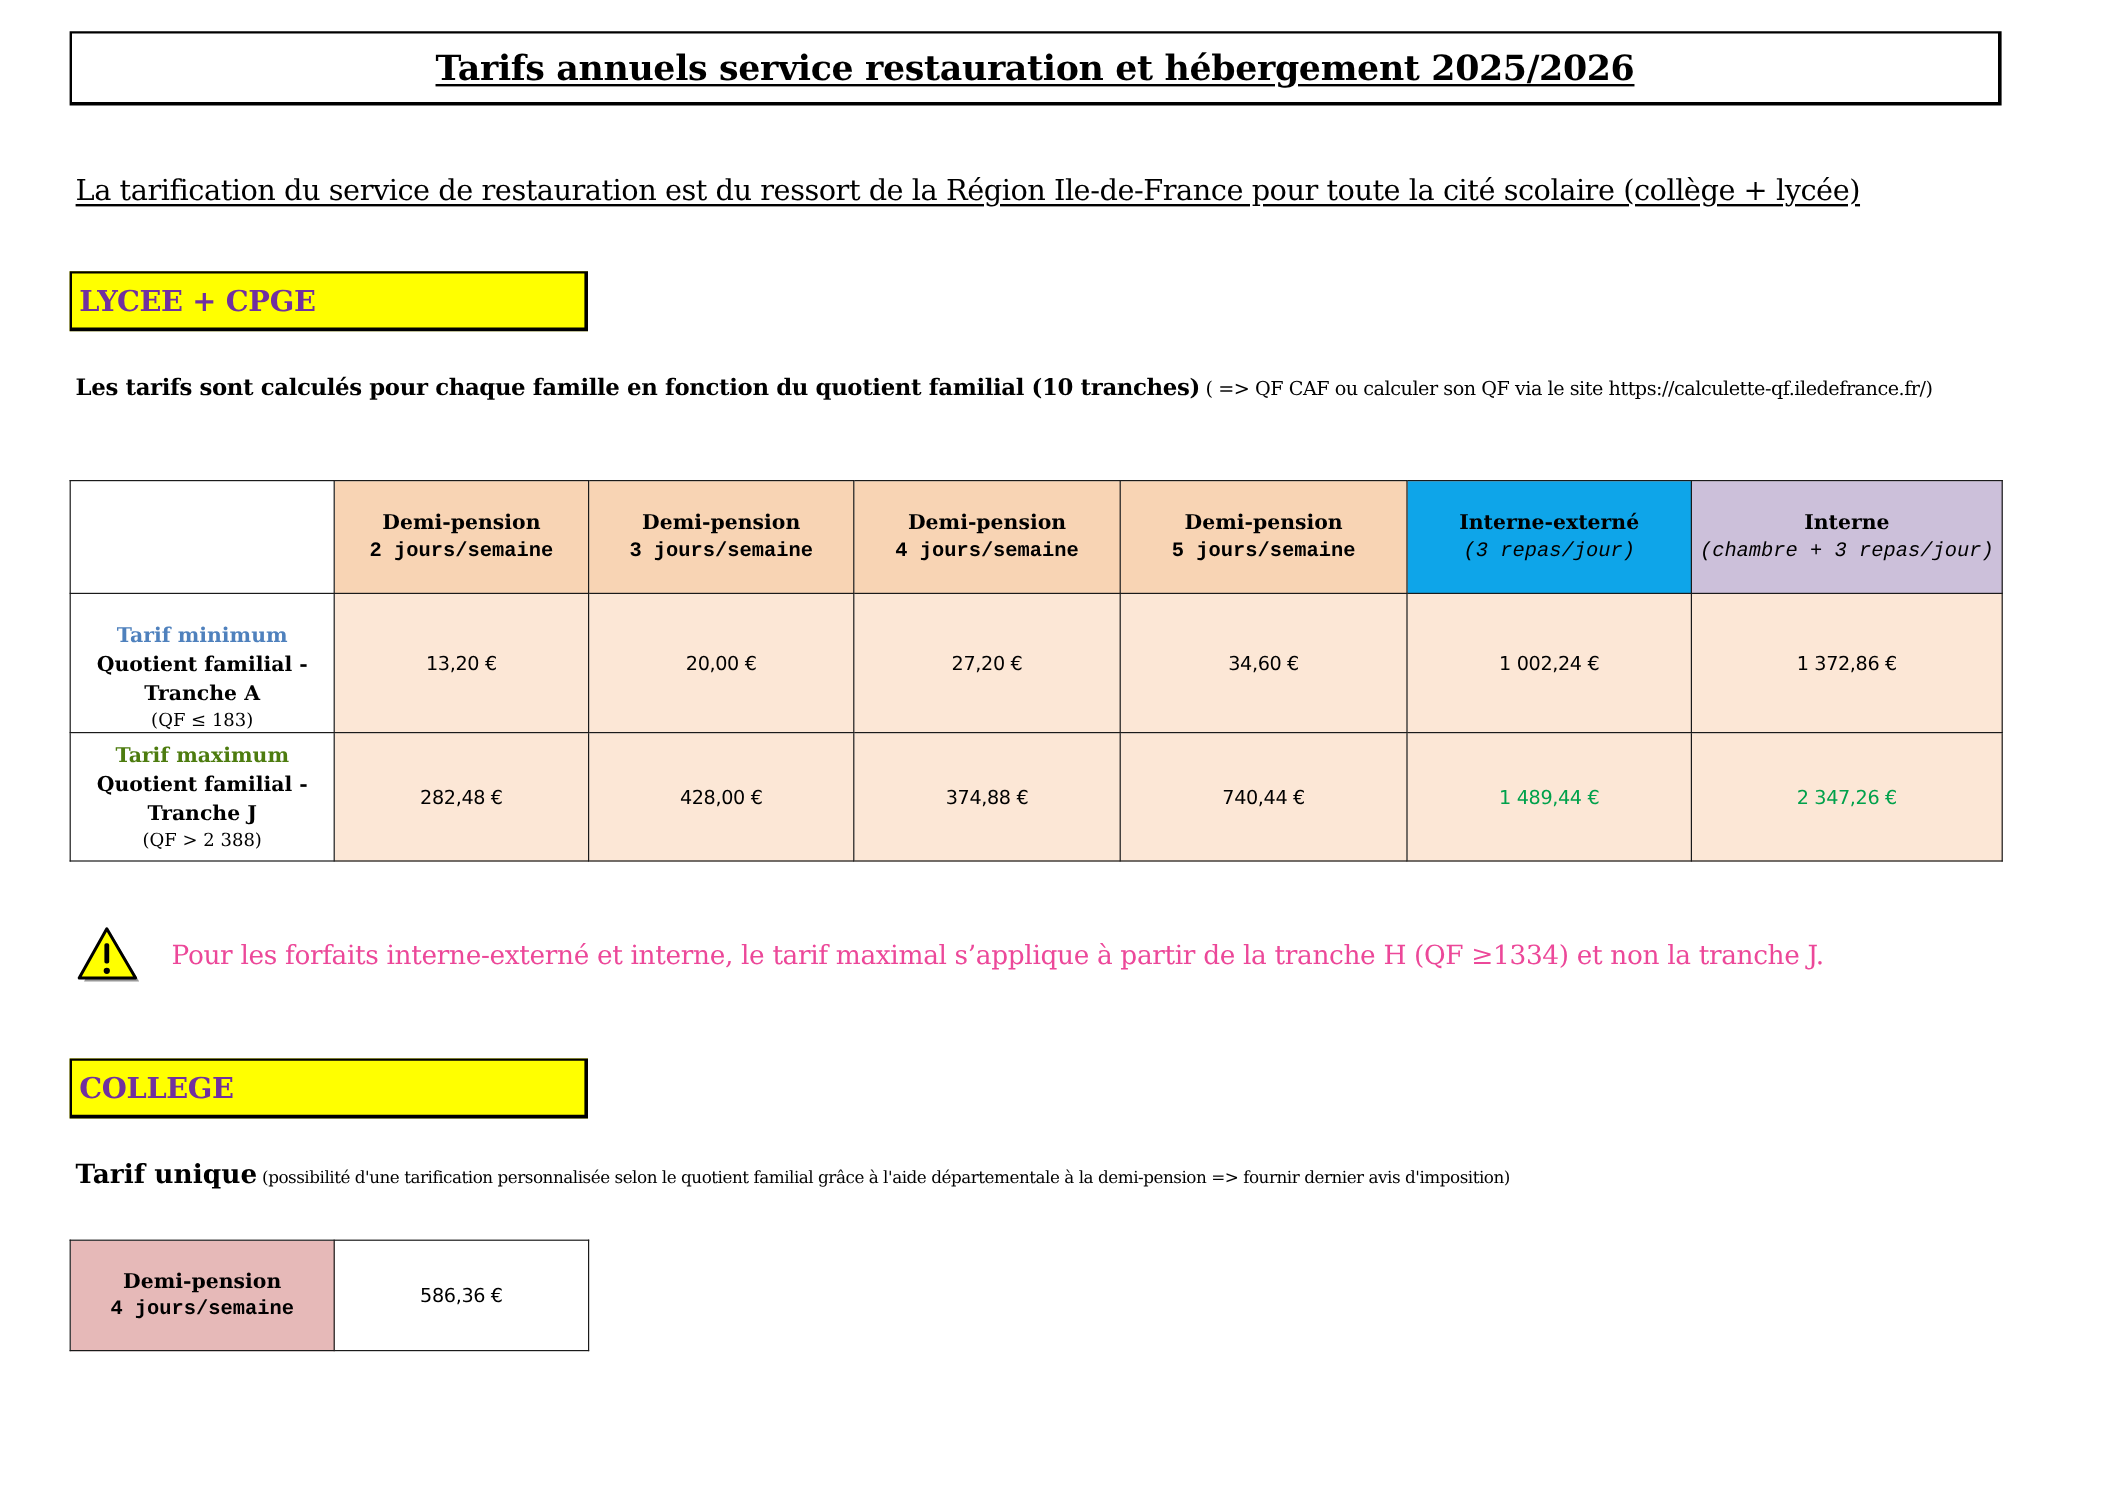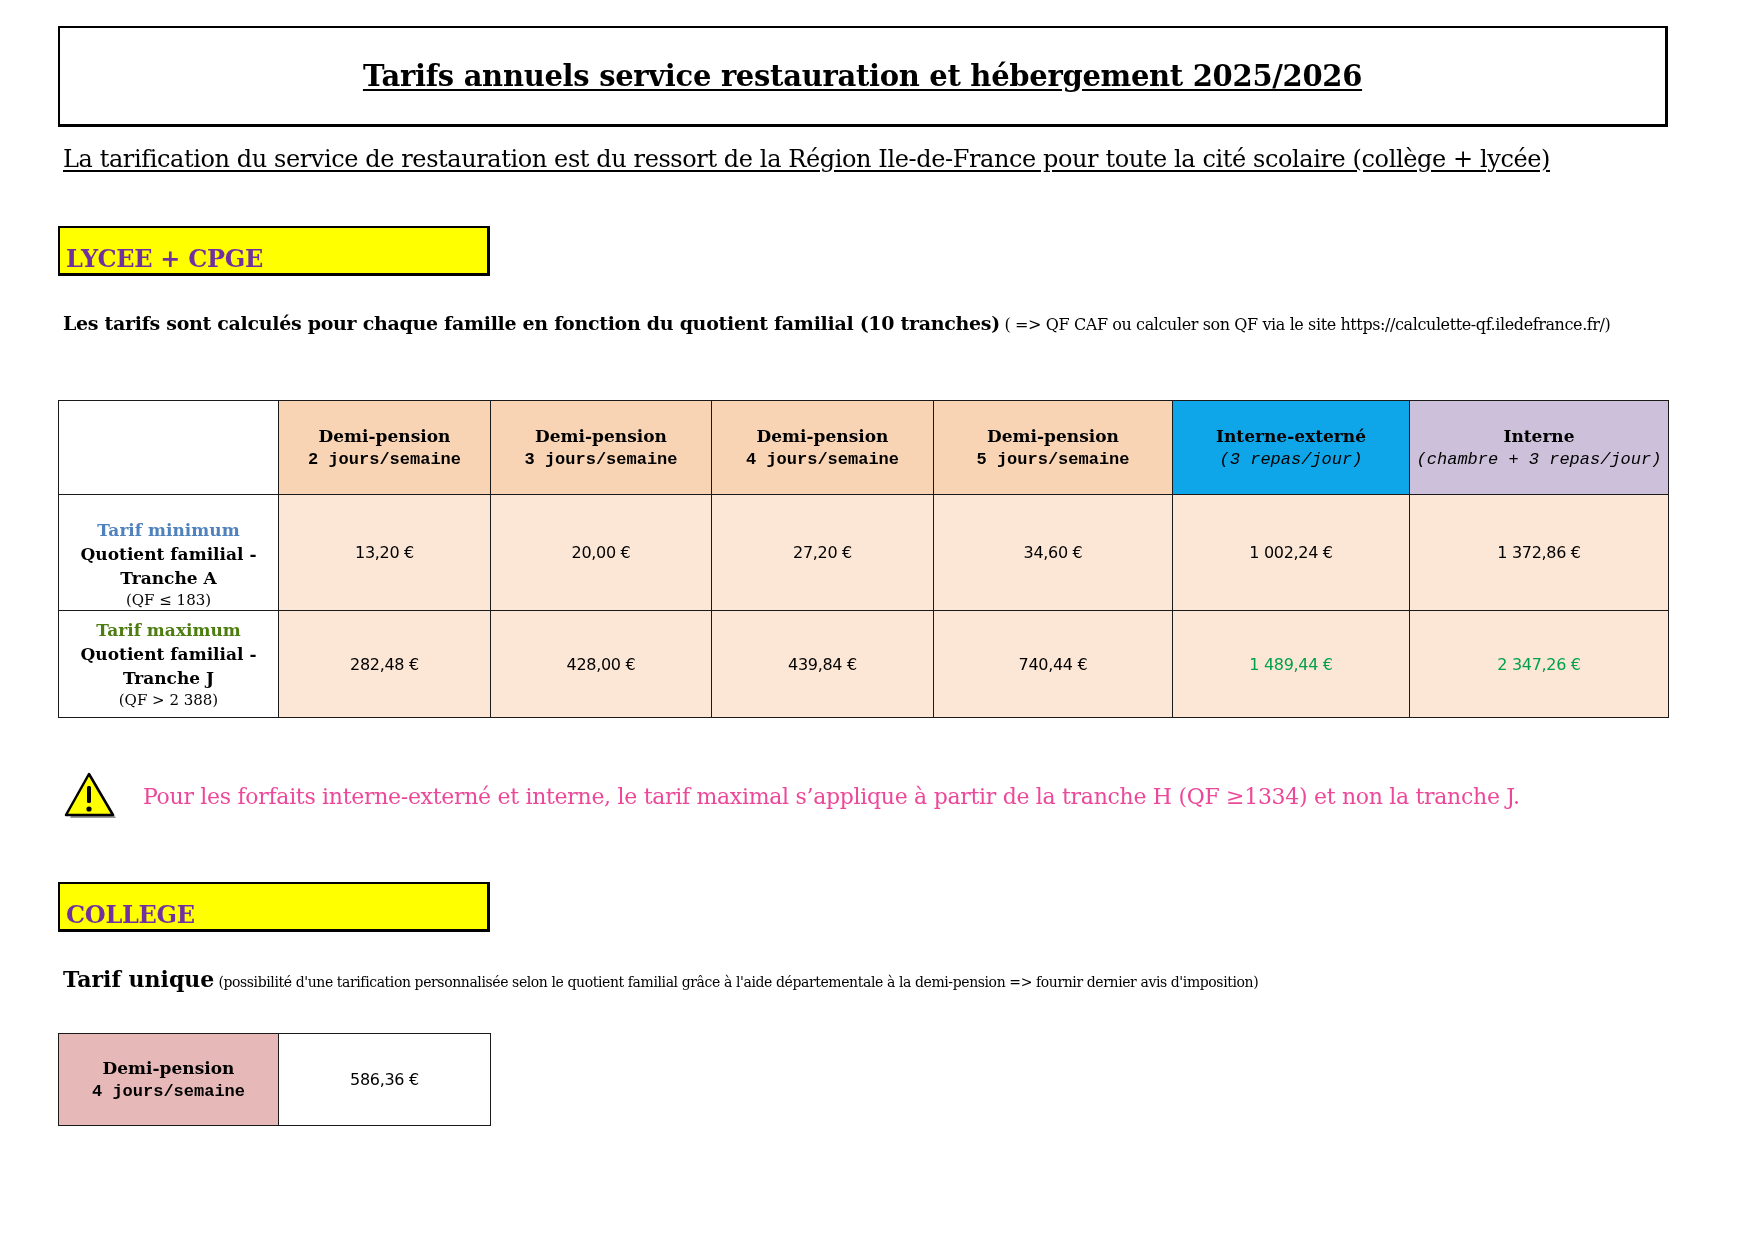--- a/index.html
+++ b/index.html
@@ -2,39 +2,39 @@
 <html><head>
   <meta charset="utf-8">
   <style>
     * { box-sizing: border-box; margin: 0; padding: 0; }
     html, body { width: 1755px; height: 1241px; background: #ffffff; overflow: hidden; }
     body { position: relative; font-family: "DejaVu Serif", serif; color: #000; }
 
     .abs { position: absolute; }
 
     .title-box {
-      left: 58px; top: 26px; width: 1610px; height: 101px;
+      left: 58px; top: 26px; width: 1610px; height: 62px;
       border: 2px solid #000; border-right-width: 3px; border-bottom-width: 3px;
       display: flex; align-items: center; justify-content: center;
     }
     .title-text {
       font-family: "DejaVu Serif", serif; font-weight: bold; font-size: 29px;
       text-decoration: underline; text-underline-offset: 3px; letter-spacing: -0.3px;
     }
 
     .subtitle {
       left: 63px; top: 145px; font-size: 24px; font-weight: normal;
       text-decoration: underline; text-underline-offset: 3px; letter-spacing: -0.4px;
       font-family: "DejaVu Serif", serif; white-space: nowrap;
     }
 
     .section-box {
       left: 58px; width: 432px; height: 50px;
       background: #ffff00; border: 2px solid #000; border-right-width: 3px; border-bottom-width: 3px;
-      display: flex; align-items: flex-end; padding-left: 6px;
+      display: flex; align-items: center; padding-left: 6px;
     }
     .section-label {
       color: #7030a0; font-weight: bold; font-size: 24px; font-family: "DejaVu Serif", serif;
       letter-spacing: -0.3px;
     }
 
     .intro {
       left: 63px; top: 312px; white-space: nowrap; font-family: "DejaVu Serif", serif;
     }
     .intro-bold { font-weight: bold; font-size: 19px; letter-spacing: -0.3px; }
@@ -161,21 +161,21 @@
 
   <tr class="body">
     <td class="bg-white">
       <span class="rowlabel-tarif max">Tarif maximum</span>
       <span class="rowlabel-qf">Quotient familial -</span>
       <span class="rowlabel-qf">Tranche J</span>
       <span class="rowlabel-range">(QF &gt; 2 388)</span>
     </td>
     <td class="bg-cell"><span class="price">282,48 €</span></td>
     <td class="bg-cell"><span class="price">428,00 €</span></td>
-    <td class="bg-cell"><span class="price">439,84 €</span></td>
+    <td class="bg-cell"><span class="price">374,88 €</span></td>
     <td class="bg-cell"><span class="price">740,44 €</span></td>
     <td class="bg-cell"><span class="price green">1 489,44 €</span></td>
     <td class="bg-cell"><span class="price green">2 347,26 €</span></td>
   </tr>
 </tbody>
   </table>
 
 <div class="abs warning">
   <svg viewBox="0 0 54 48">
     <polygon points="28,5 52,46 6,46" fill="#555" opacity="0.6"></polygon>

